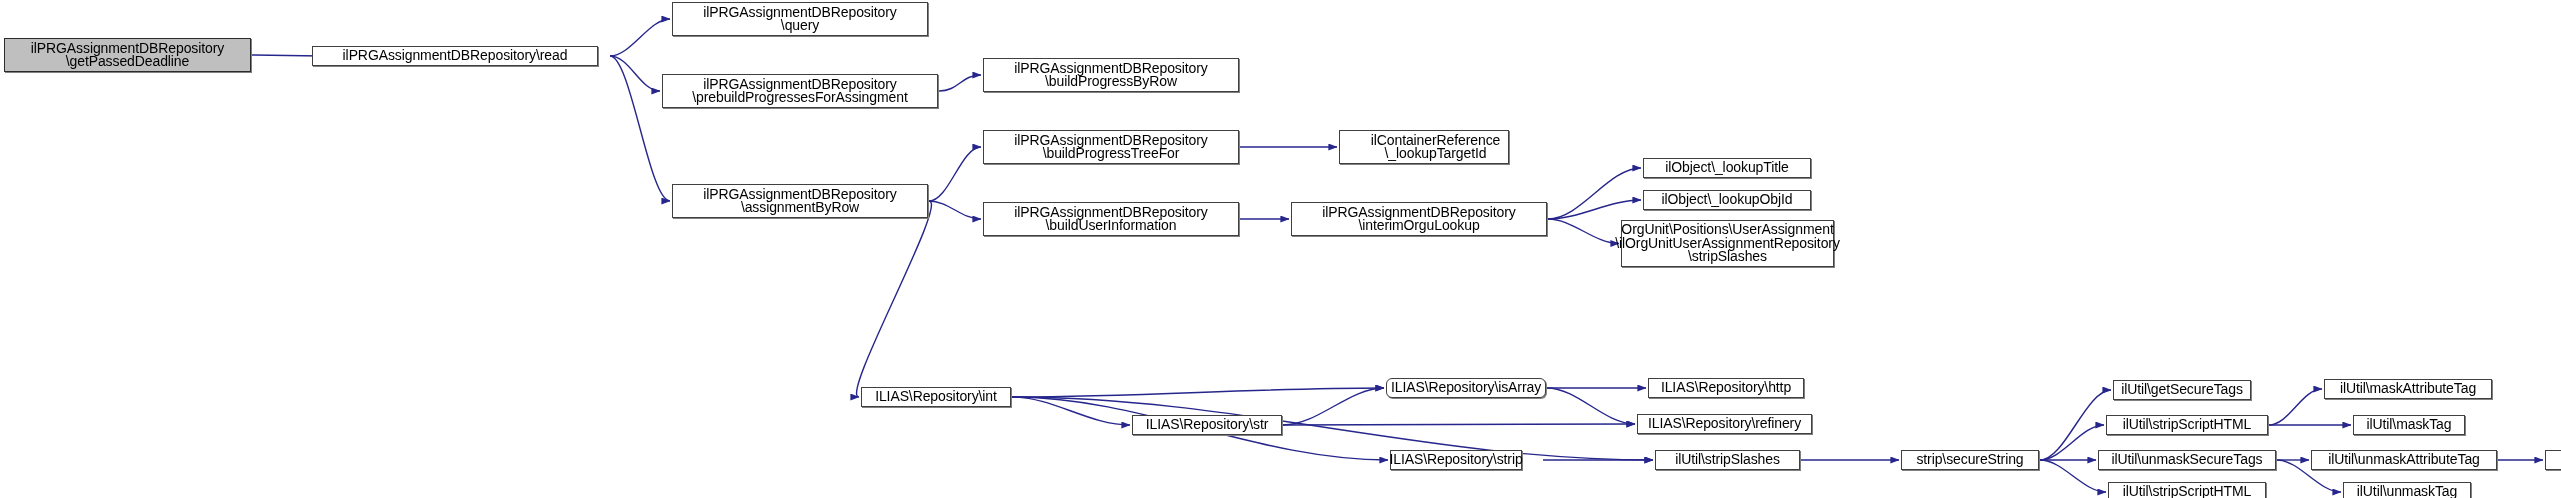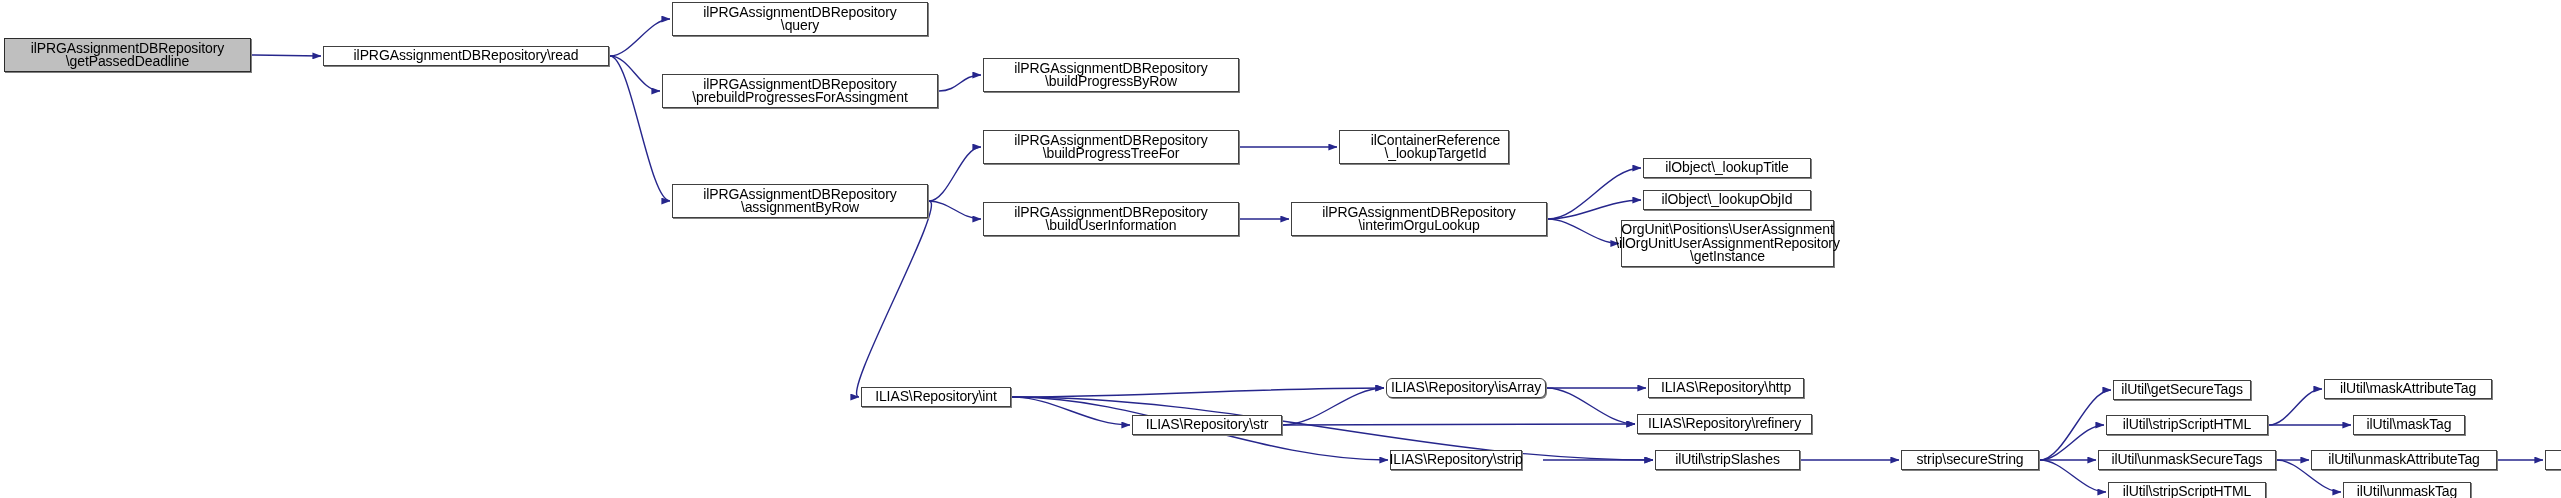--- a/index.html
+++ b/index.html
@@ -84,42 +84,42 @@
       <path d="M2040,460 C2063.1,460 2082.9,492 2106,492" fill="none" stroke="#26268c" stroke-width="1.4" marker-end="url(#ah)"></path>
       <path d="M2269,425 C2289,425 2302,389 2322,389" fill="none" stroke="#26268c" stroke-width="1.4" marker-end="url(#ah)"></path>
       <path d="M2269,425 L2351,425" fill="none" stroke="#26268c" stroke-width="1.4" marker-end="url(#ah)"></path>
       <path d="M2277,460 L2309,460" fill="none" stroke="#26268c" stroke-width="1.4" marker-end="url(#ah)"></path>
       <path d="M2277,460 C2299.4,460 2318.6,492 2341,492" fill="none" stroke="#26268c" stroke-width="1.4" marker-end="url(#ah)"></path>
       <path d="M2498,460 L2543,460" fill="none" stroke="#26268c" stroke-width="1.4" marker-end="url(#ah)"></path>
     </svg>
   <div id="node-layer">
       <div class="node root" style="left: 4px; top: 38px; width: 247px; height: 34px;"><span>ilPRGAssignmentDBRepository
 \getPassedDeadline</span></div>
-      <div class="node" style="left: 323px; top: 46px; width: 286px; height: 20px;"><span>ilPRGAssignmentDBRepository\read</span></div>
+      <div class="node" style="left: 312px; top: 46px; width: 286px; height: 20px;"><span>ilPRGAssignmentDBRepository\read</span></div>
       <div class="node" style="left: 672px; top: 2px; width: 256px; height: 34px;"><span>ilPRGAssignmentDBRepository
 \query</span></div>
       <div class="node" style="left: 662px; top: 74px; width: 276px; height: 34px;"><span>ilPRGAssignmentDBRepository
 \prebuildProgressesForAssingment</span></div>
       <div class="node" style="left: 672px; top: 184px; width: 256px; height: 34px;"><span>ilPRGAssignmentDBRepository
 \assignmentByRow</span></div>
       <div class="node" style="left: 983px; top: 58px; width: 256px; height: 34px;"><span>ilPRGAssignmentDBRepository
 \buildProgressByRow</span></div>
       <div class="node" style="left: 983px; top: 130px; width: 256px; height: 34px;"><span>ilPRGAssignmentDBRepository
 \buildProgressTreeFor</span></div>
       <div class="node" style="left: 983px; top: 202px; width: 256px; height: 34px;"><span>ilPRGAssignmentDBRepository
 \buildUserInformation</span></div>
       <div class="node" style="left: 1339px; top: 130px; width: 170px; height: 34px; padding-left: 26px;"><span>ilContainerReference
 \_lookupTargetId</span></div>
       <div class="node" style="left: 1291px; top: 202px; width: 256px; height: 34px;"><span>ilPRGAssignmentDBRepository
 \interimOrguLookup</span></div>
       <div class="node" style="left: 1643px; top: 158px; width: 168px; height: 20px;"><span>ilObject\_lookupTitle</span></div>
       <div class="node" style="left: 1643px; top: 190px; width: 168px; height: 20px;"><span>ilObject\_lookupObjId</span></div>
       <div class="node" style="left: 1621px; top: 220px; width: 213px; height: 47px;"><span>OrgUnit\Positions\UserAssignment
 \ilOrgUnitUserAssignmentRepository
-\getInstance</span></div>
+\stripSlashes</span></div>
       <div class="node" style="left: 861px; top: 387px; width: 150px; height: 20px;"><span>ILIAS\Repository\int</span></div>
       <div class="node" style="left: 1132px; top: 415px; width: 150px; height: 20px;"><span>ILIAS\Repository\str</span></div>
       <div class="node" style="left: 1386px; top: 378px; width: 160px; height: 20px; border-radius: 6px;"><span>ILIAS\Repository\isArray</span></div>
       <div class="node" style="left: 1390px; top: 450px; width: 132px; height: 20px;"><span>ILIAS\Repository\strip</span></div>
       <div class="node" style="left: 1648px; top: 378px; width: 156px; height: 20px;"><span>ILIAS\Repository\http</span></div>
       <div class="node" style="left: 1637px; top: 414px; width: 175px; height: 20px;"><span>ILIAS\Repository\refinery</span></div>
       <div class="node" style="left: 1655px; top: 450px; width: 145px; height: 20px;"><span>ilUtil\stripSlashes</span></div>
       <div class="node" style="left: 1901px; top: 450px; width: 138px; height: 20px;"><span>strip\secureString</span></div>
       <div class="node" style="left: 2113px; top: 380px; width: 138px; height: 20px;"><span>ilUtil\getSecureTags</span></div>
       <div class="node" style="left: 2106px; top: 415px; width: 162px; height: 20px;"><span>ilUtil\stripScriptHTML</span></div>

